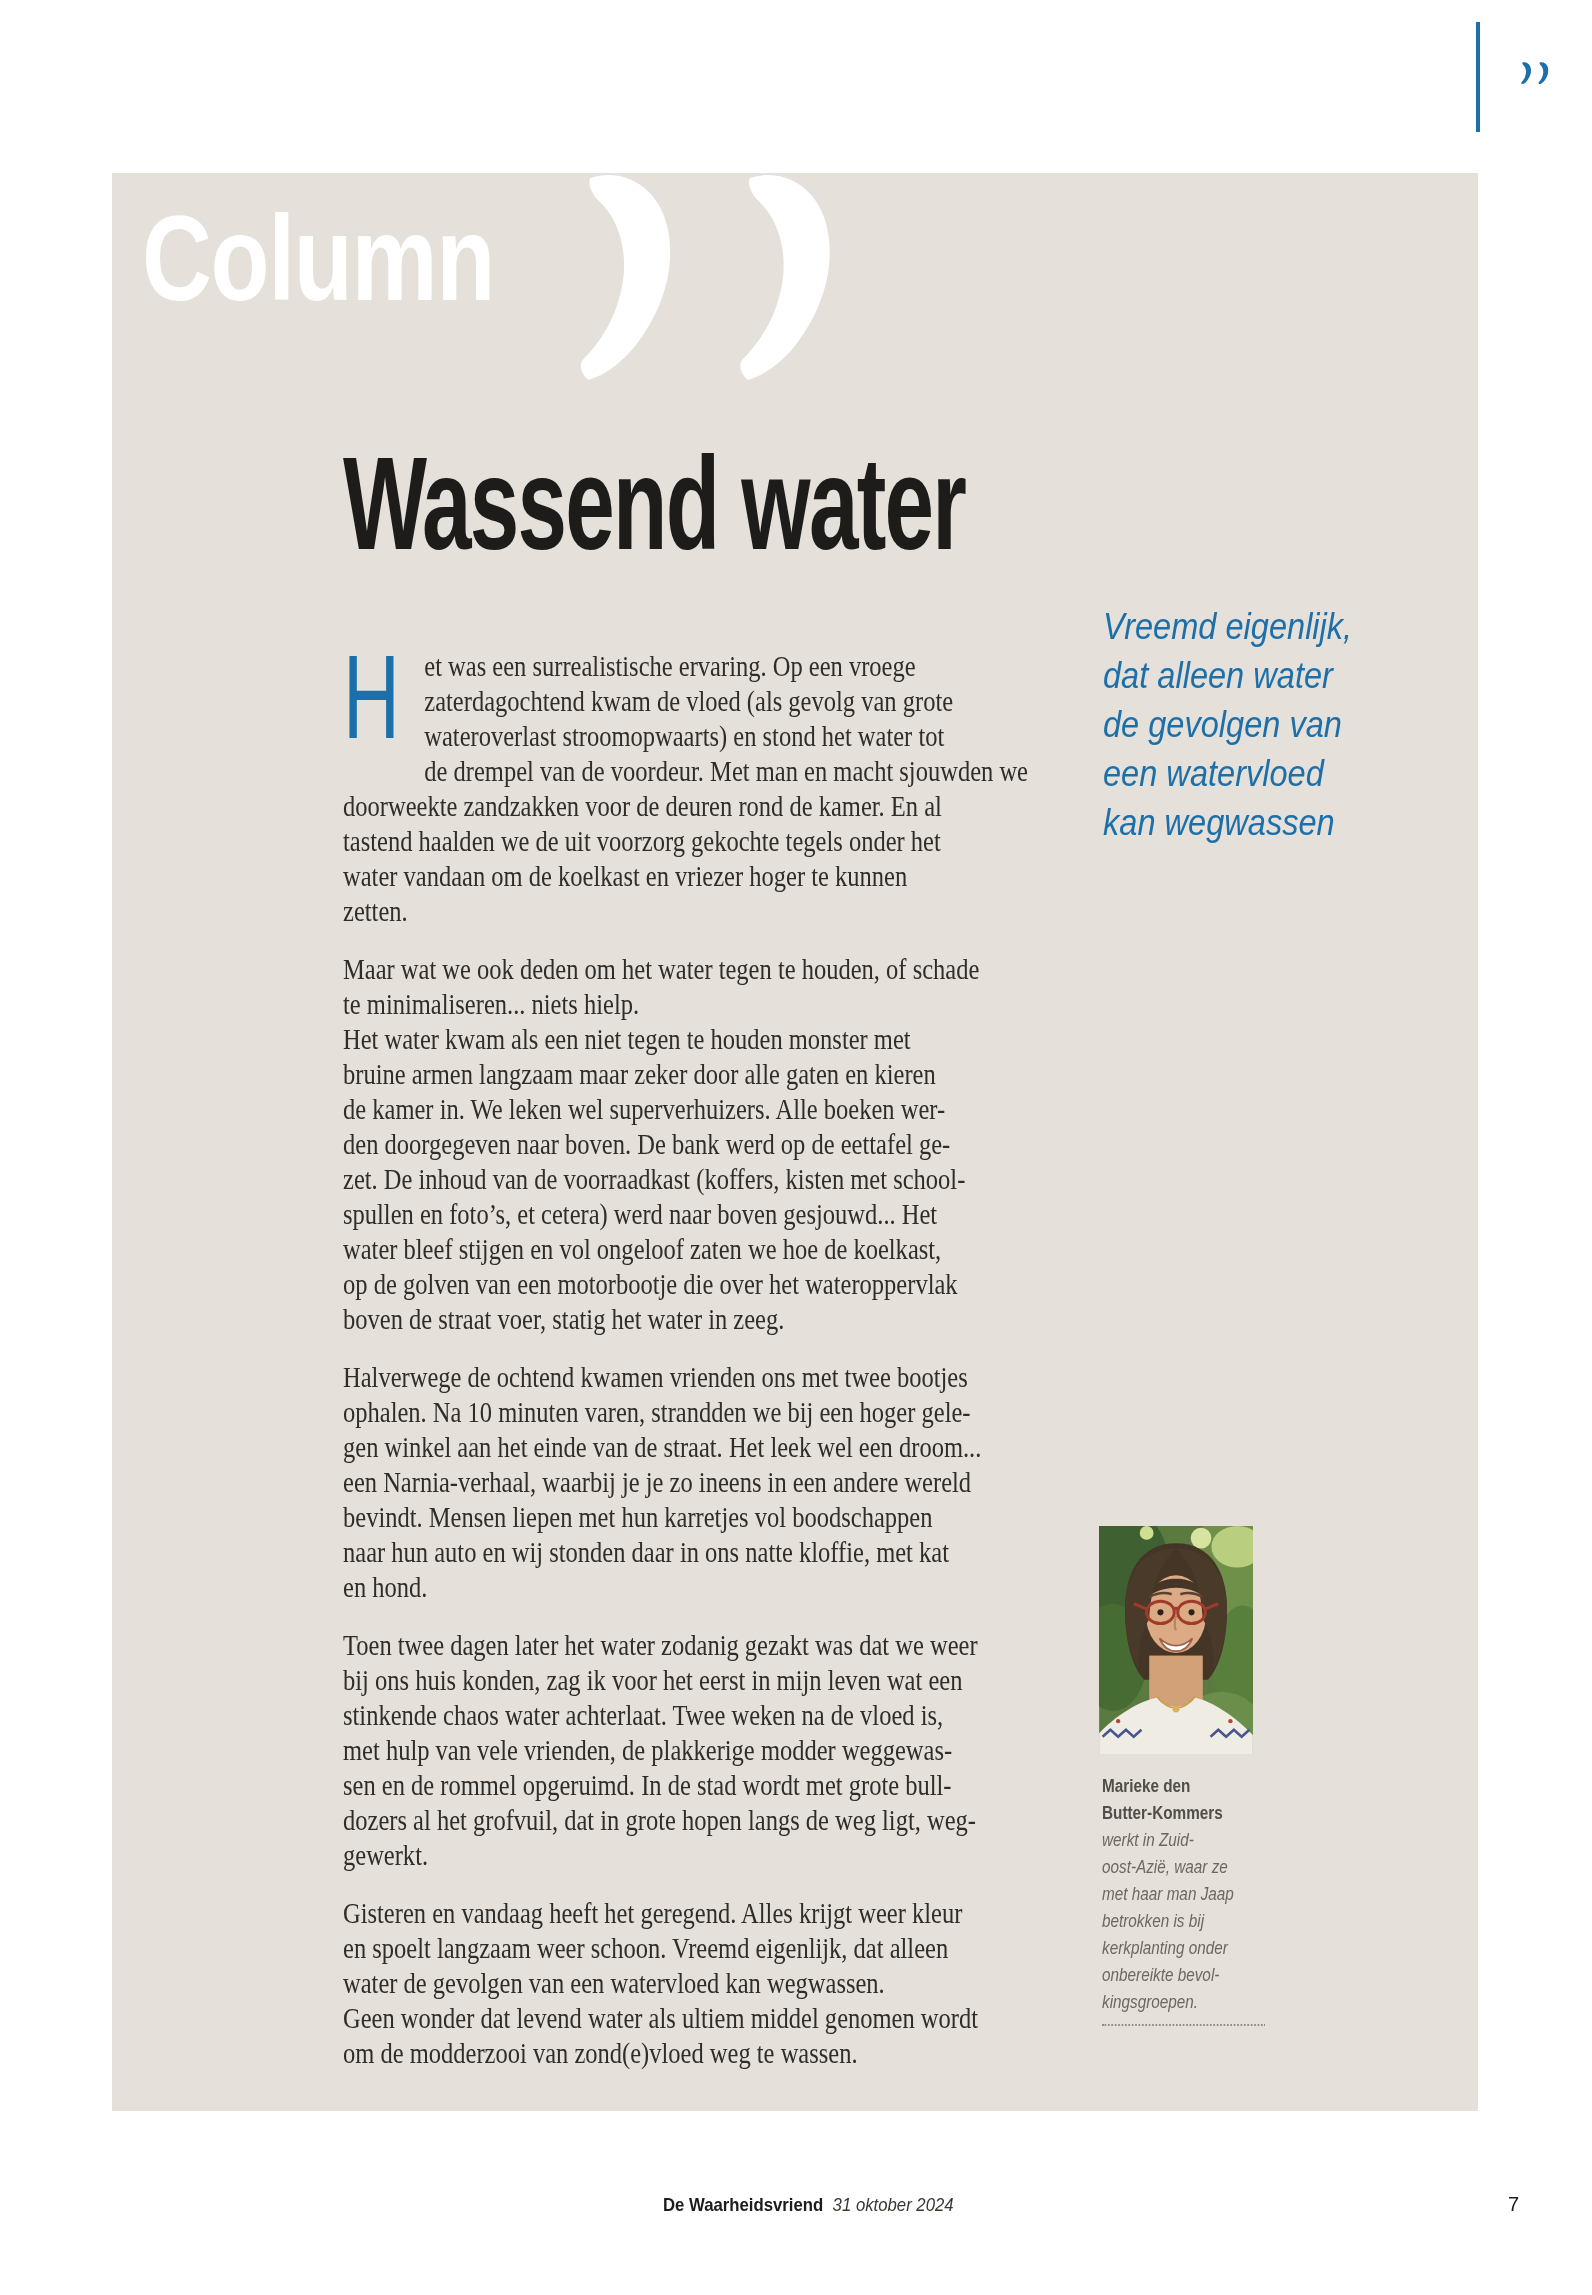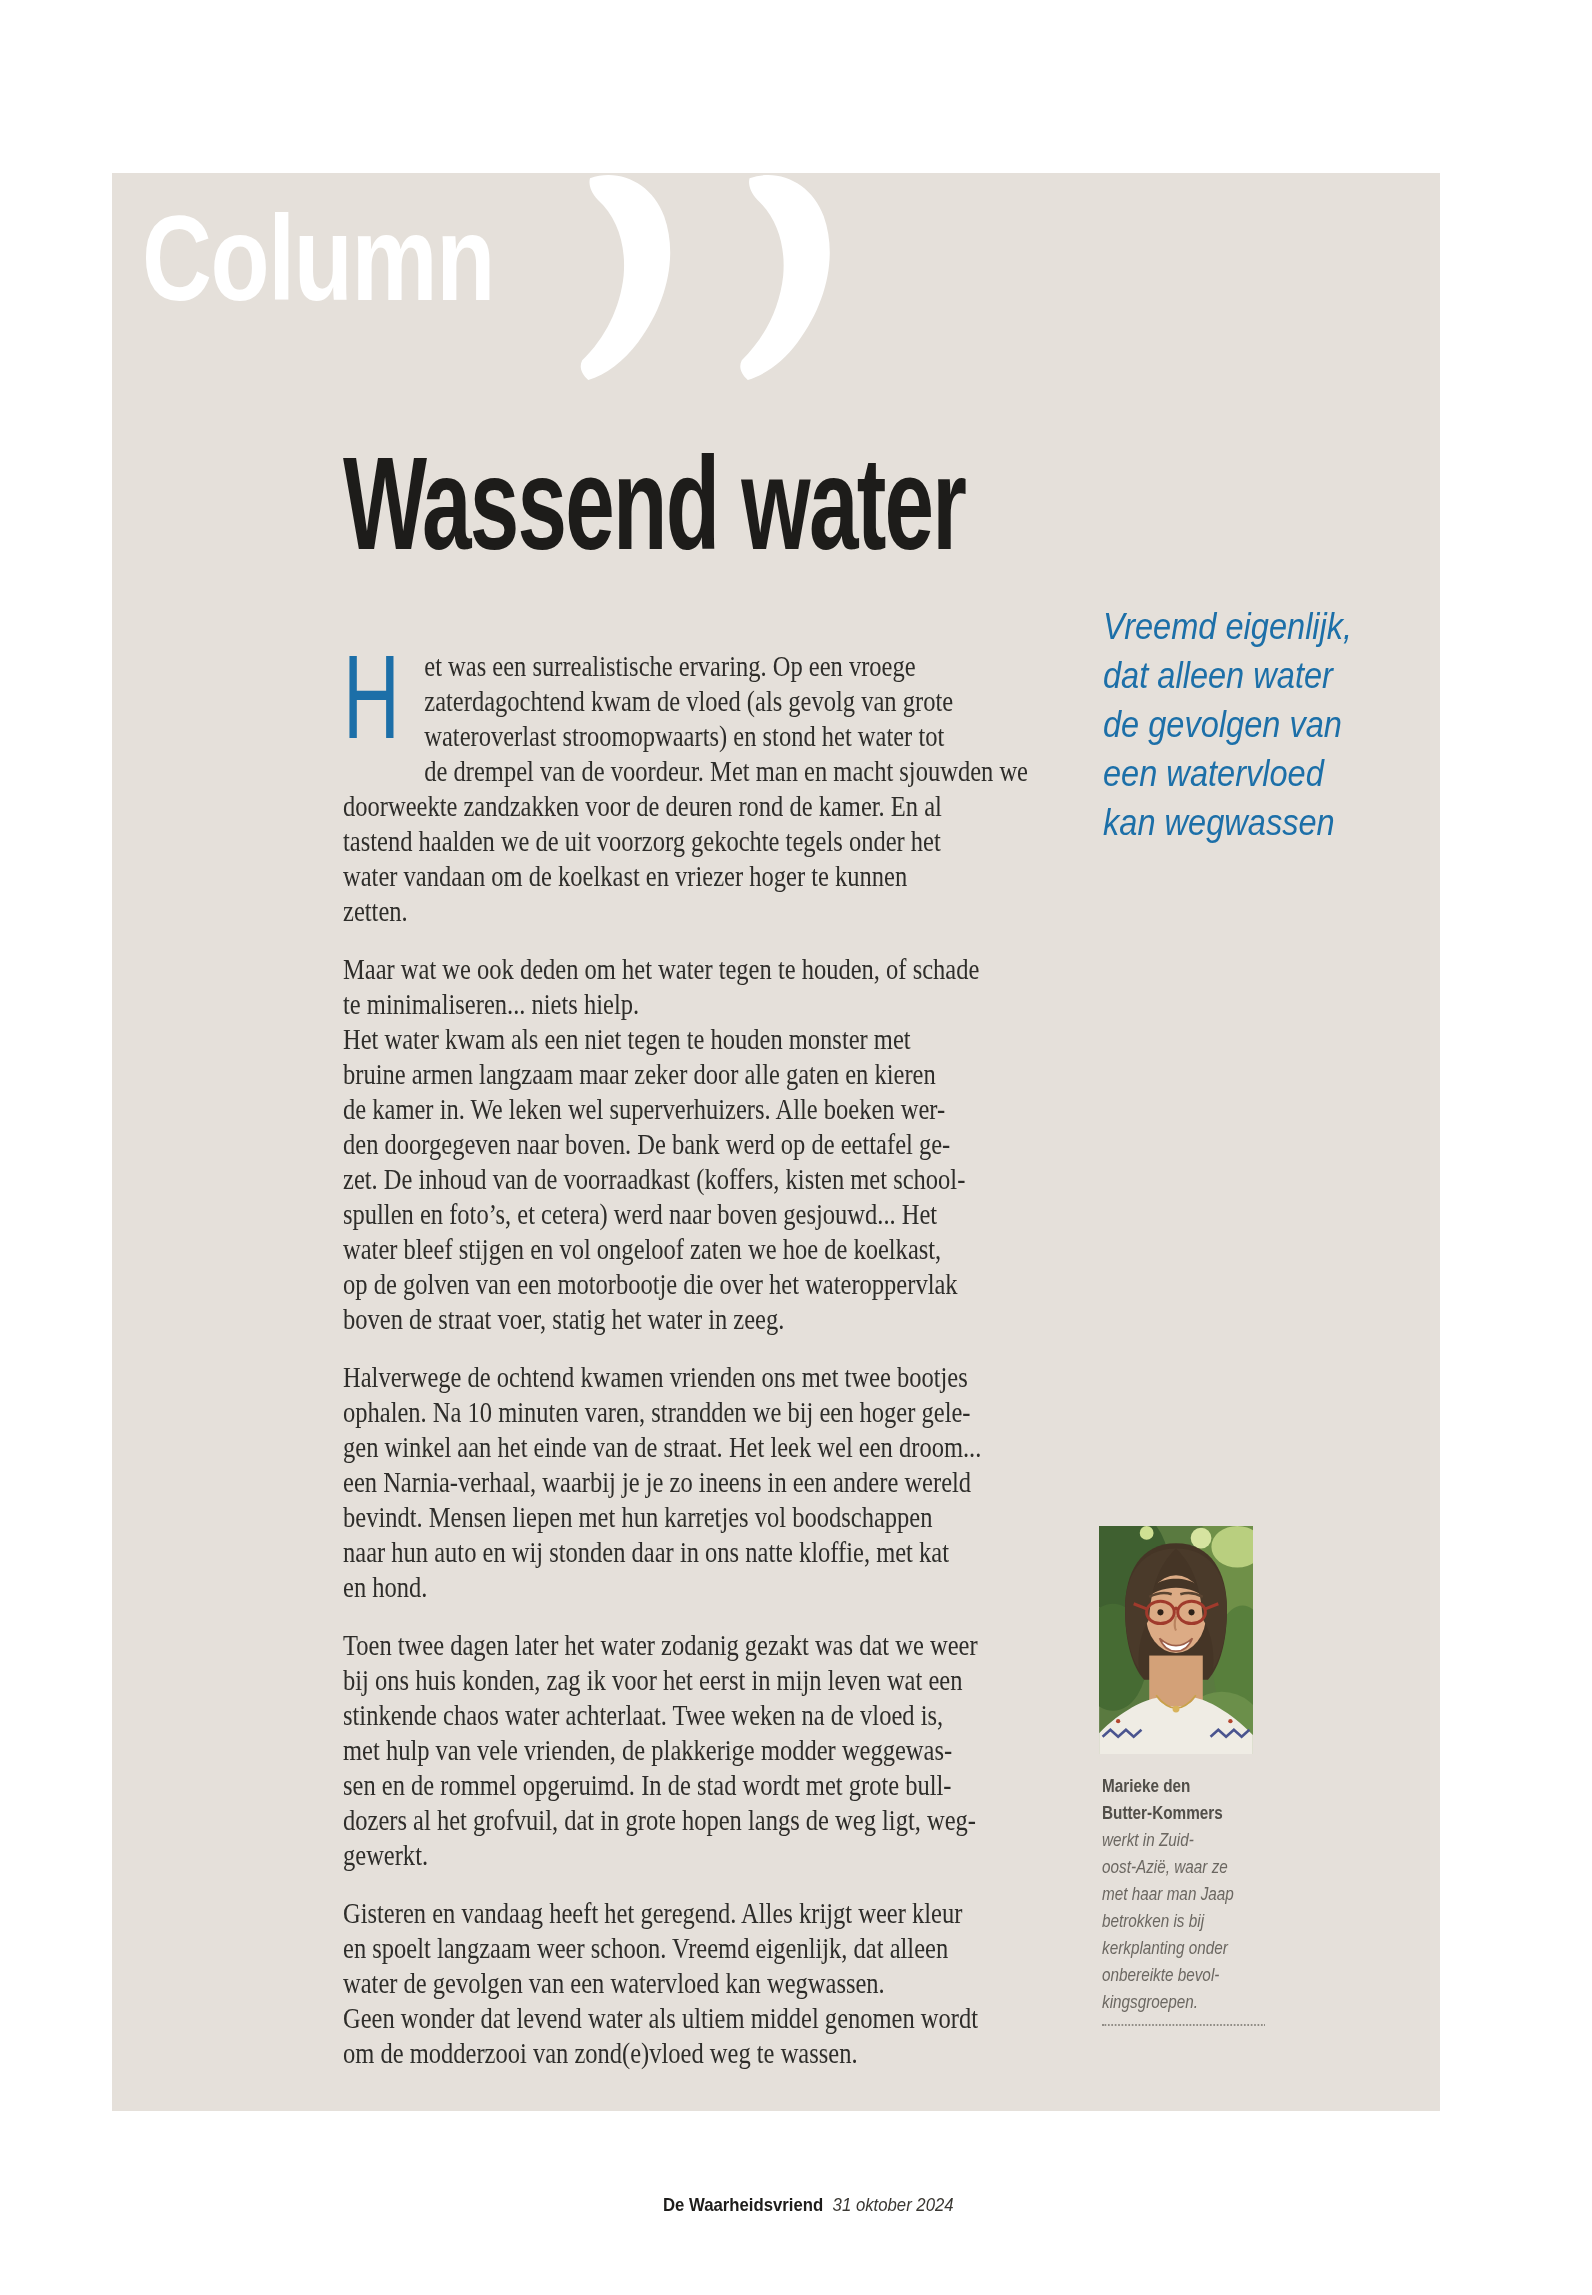--- a/index.html
+++ b/index.html
@@ -6,21 +6,21 @@
     --accent:#1c6fa8;
     --beige:#e5e0da;
     --ink:#2e2d2a;
     --title-ink:#1d1c1a;
     --caption-ink:#6b6761;
     --caption-name-ink:#514e49;
     --footer-ink:#1d1c1a;
   }
   *{margin:0;padding:0;box-sizing:border-box;}
   html,body{background:#ffffff;}
-  .page{position:relative;width:1440px;height:2295px;background:#ffffff;overflow:hidden;
+  .page{position:relative;width:1592px;height:2295px;background:#ffffff;overflow:hidden;
         font-family:"Liberation Sans",sans-serif;border-radius:12px;}
   .beige-block{position:absolute;left:112px;top:173px;width:1366px;height:1938px;background:var(--beige);}
   .kicker{position:absolute;left:142px;top:198px;font-size:121px;line-height:121px;font-weight:bold;
           color:#ffffff;letter-spacing:-1.7px;transform:scaleX(0.80);transform-origin:left top;}
   .big-quote{position:absolute;left:533px;top:173px;}
   .top-line{position:absolute;left:1476px;top:21.6px;width:3.5px;height:110px;background:var(--accent);}
   .small-quote{position:absolute;left:1516px;top:62px;}
   .article-title{position:absolute;left:343px;top:438px;font-size:131px;line-height:131px;font-weight:bold;
           color:var(--title-ink);letter-spacing:-2.6px;transform:scaleX(0.68);transform-origin:left top;}
   .body-col{position:absolute;left:343px;top:614px;width:872px;

